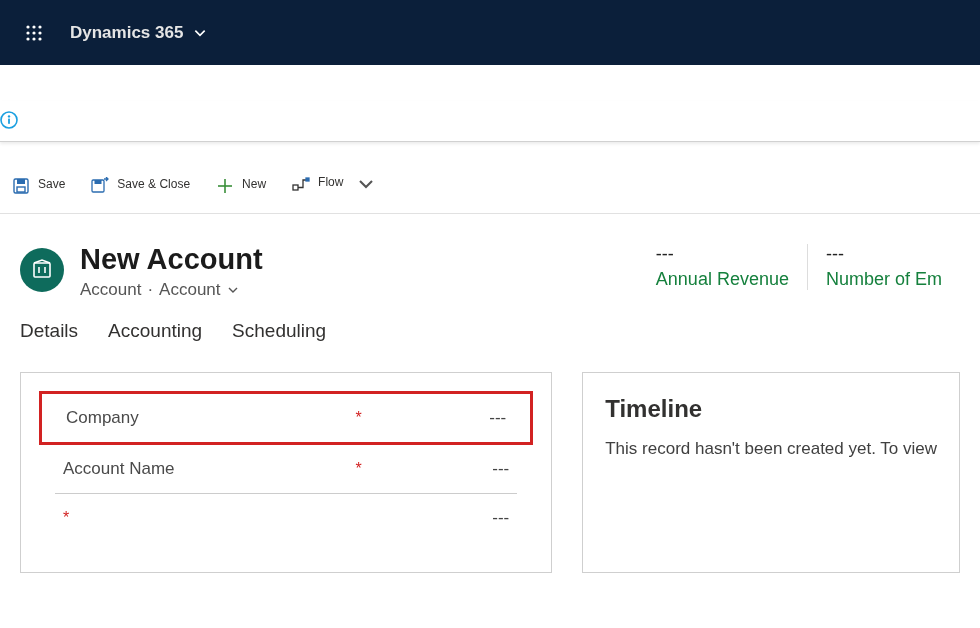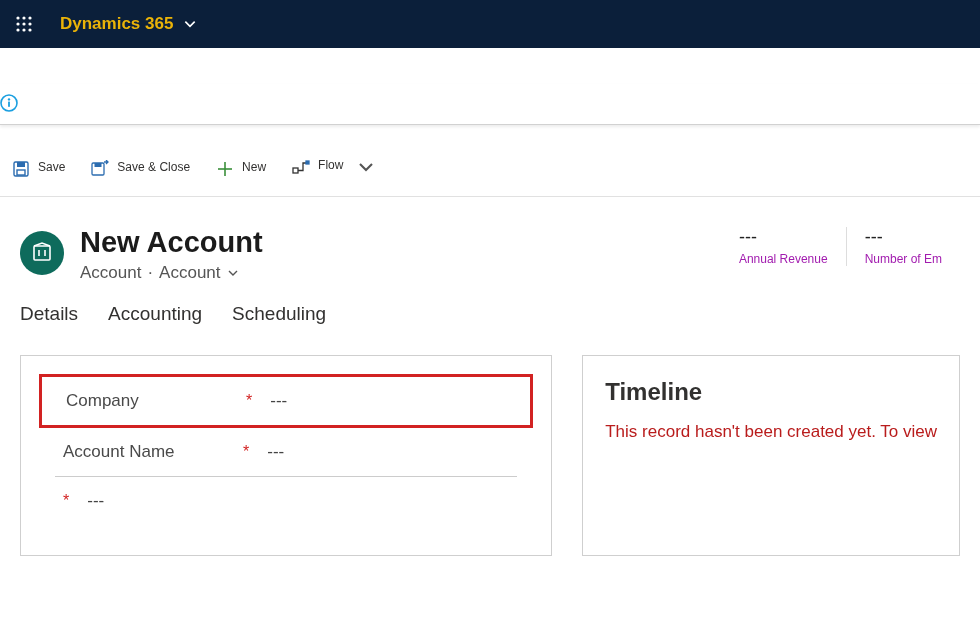--- a/index.html
+++ b/index.html
@@ -7,25 +7,25 @@
       font-family: "Segoe UI", -apple-system, sans-serif;
       font-size: 14px;
       color: #323130;
       background: #fff;
       width: 980px;
       height: 628px;
       overflow: hidden;
     }
     .topbar {
       background: #0b1f3a;
-      color: #eab308;
-      height: 48px;
-      display: flex;
-      align-items: center;
-      padding: 0 10px;
+      color: #e5e5e5;
+      height: 65px;
+      display: flex;
+      align-items: center;
+      padding: 0 20px;
     }
     .waffle {
       width: 28px;
       height: 28px;
       display: flex;
       align-items: center;
       justify-content: center;
       cursor: pointer;
       margin-right: 22px;
     }
@@ -122,21 +122,21 @@
     .record-stats {
       display: flex;
       align-items: flex-start;
     }
     .stat {
       padding: 0 18px;
       border-left: 1px solid #ddd;
     }
     .stat:first-child { border-left: none; }
     .stat-value { font-size: 18px; color: #222; margin-bottom: 4px; }
-    .stat-label { font-size: 12px; color: #a21caf; white-space: nowrap; }
+    .stat-label { font-size: 18px; color: #15803d; white-space: nowrap; }
 
     .tabs {
       display: flex;
       gap: 30px;
       padding: 10px 20px 0 20px;
       font-size: 19px;
     }
     .tab {
       padding-bottom: 10px;
       cursor: pointer;
@@ -163,20 +163,21 @@
       letter-spacing: 1px;
       color: #3b3b3b;
       margin-bottom: 16px;
     }
     .field-row {
       display: flex;
       align-items: center;
       border-bottom: 1px solid #ccc;
       padding: 14px 8px;
       margin: 0 16px;
+      justify-content: space-between;
     }
     .field-row.highlight {
       border: 3px solid #d22222;
       margin: 0;
       padding: 14px 24px;
     }
     .field-label {
       flex: 0 0 180px;
       font-size: 17px;
       color: #4a4a4a;
@@ -196,21 +197,21 @@
       border: 1px solid #cfcfcf;
       padding: 22px 22px;
     }
     .timeline-title {
       font-size: 24px;
       font-weight: 600;
       margin-bottom: 16px;
     }
     .timeline-msg {
       font-size: 17px;
-      color: #b91c1c;
+      color: #404040;
       white-space: nowrap;
     }
   </style>
 </head>
 <body>
 
 <div class="topbar">
   <div class="waffle">
     <svg viewBox="0 0 18 18" fill="#fff">
       <circle cx="3" cy="3" r="1.6"></circle>

